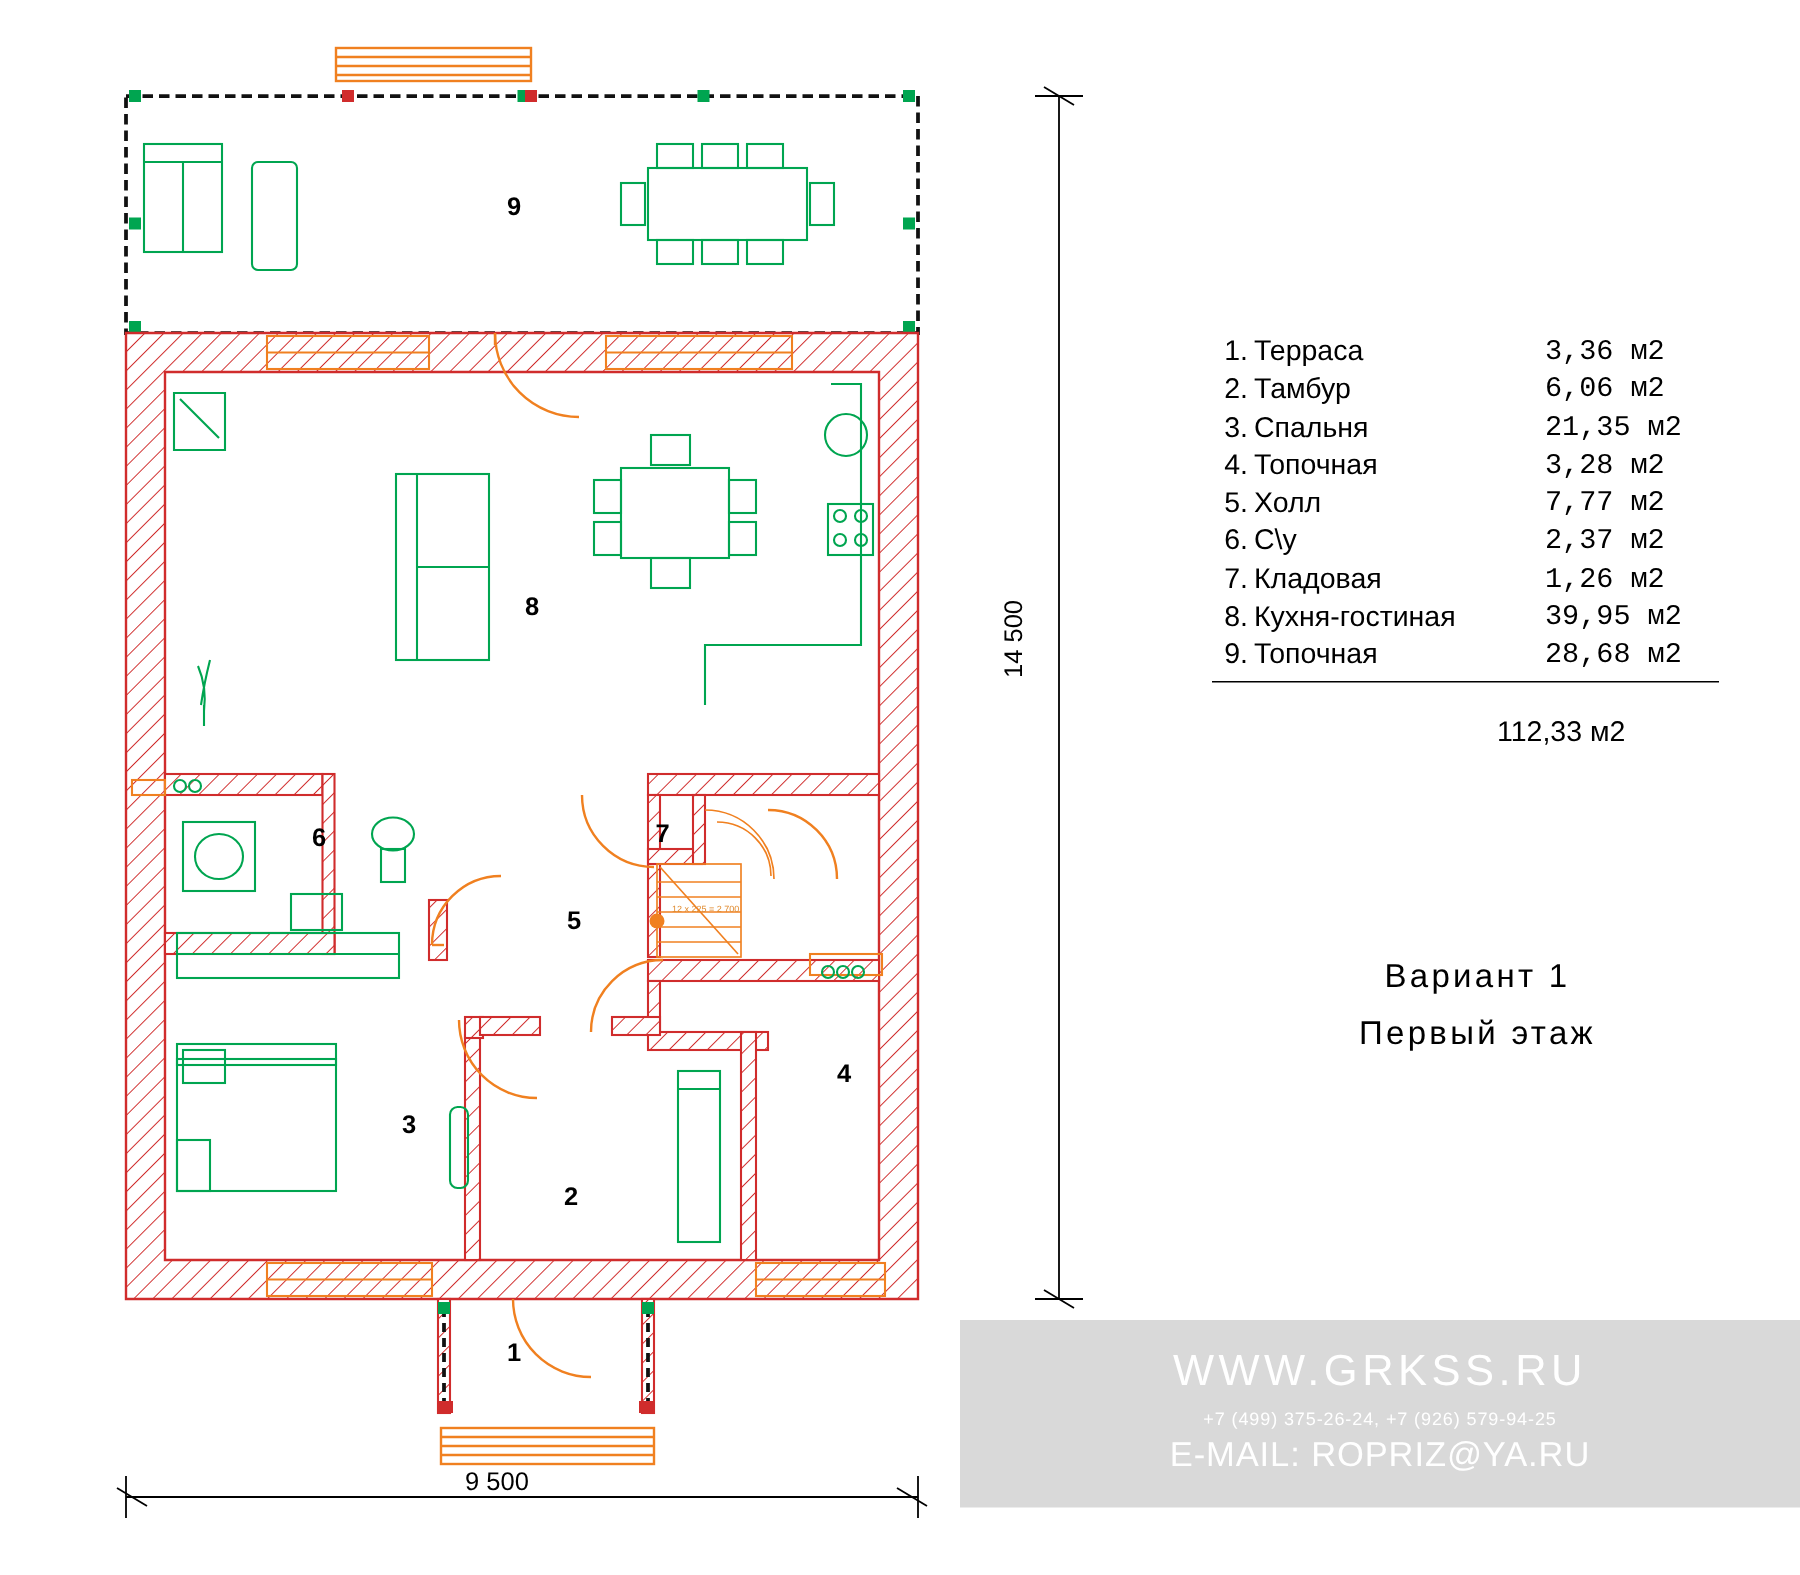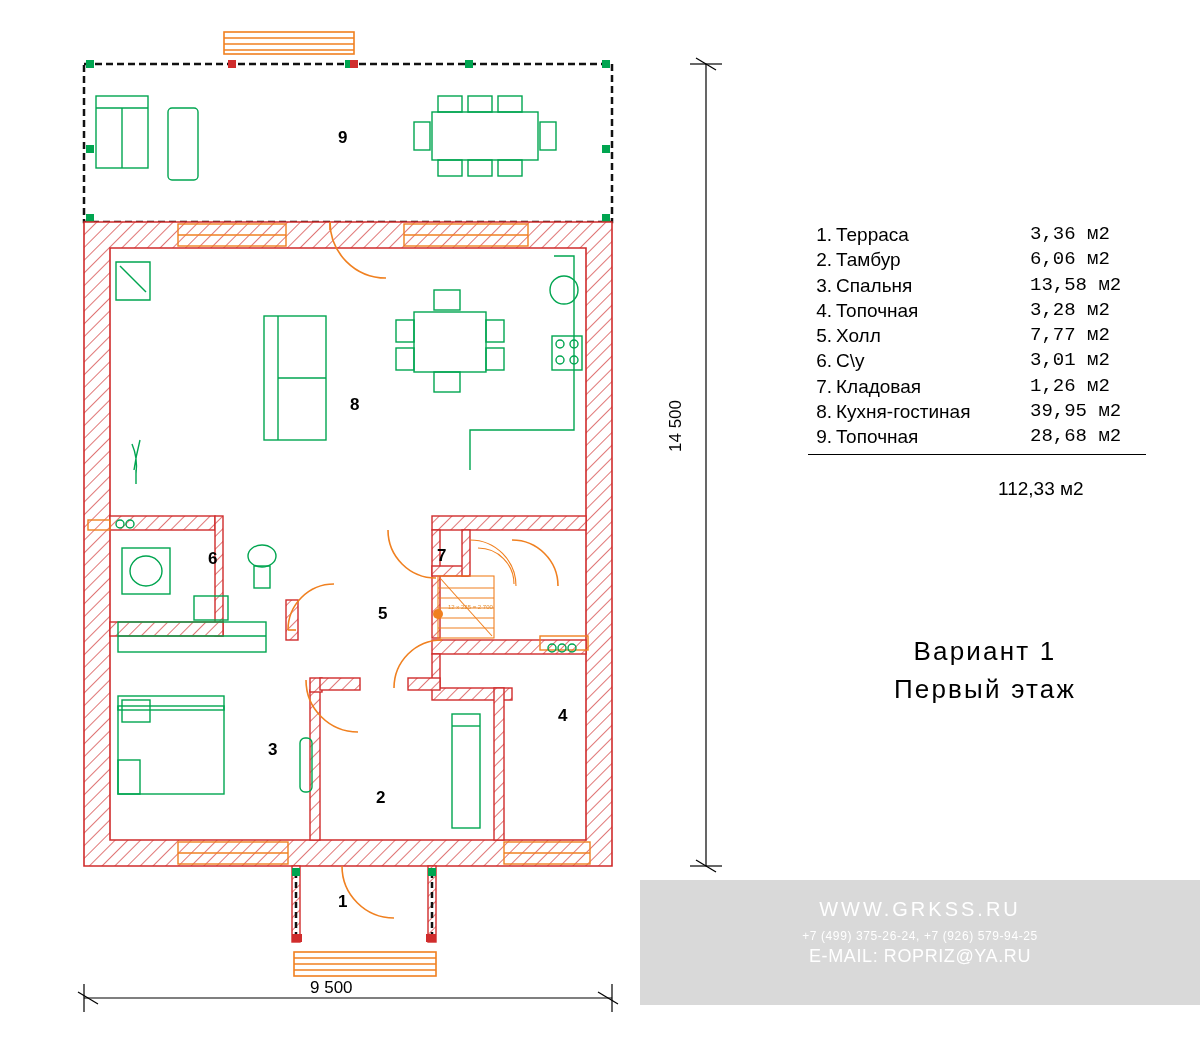--- a/index.html
+++ b/index.html
@@ -70,52 +70,52 @@
     text-align: left;
     padding-left: 190px;
   }
   
   .title-block {
     position: absolute;
     left: 790px;
     top: 632px;
     width: 390px;
     text-align: center;
-    font-size: 26px;
+    font-size: 22px;
     letter-spacing: 2.2px;
     line-height: 38px;
   }
   
   .footer {
     position: absolute;
     left: 640px;
     top: 880px;
     width: 560px;
     height: 125px;
     background: #d9d9d9;
   }
   .footer-inner {
     position: absolute;
     left: 0; top: 0;
     width: 560px;
     text-align: center;
     color: #ffffff;
   }
   .footer-site {
-    font-size: 20px;
+    font-size: 29px;
     letter-spacing: 3px;
     margin-top: 18px;
   }
   .footer-phone {
     font-size: 12px;
     letter-spacing: 0.6px;
     margin-top: 8px;
   }
   .footer-mail {
-    font-size: 18px;
+    font-size: 23px;
     letter-spacing: 0.6px;
     margin-top: 3px;
   }
   
   .dim-label {
     position: absolute;
     font-size: 17px;
     color: #000;
   }
   .dim-v {
@@ -384,42 +384,42 @@
       <div class="legend-row">
         <span class="idx">2.</span>
         <span class="nm">Тамбур</span>
         <span class="ar">6,06 м2</span>
       </div>
     </div>
     <div class="legend-row-wrap">
       <div class="legend-row">
         <span class="idx">3.</span>
         <span class="nm">Спальня</span>
-        <span class="ar">13,58 м2</span>
+        <span class="ar">21,35 м2</span>
       </div>
     </div>
     <div class="legend-row-wrap">
       <div class="legend-row">
         <span class="idx">4.</span>
         <span class="nm">Топочная</span>
         <span class="ar">3,28 м2</span>
       </div>
     </div>
     <div class="legend-row-wrap">
       <div class="legend-row">
         <span class="idx">5.</span>
         <span class="nm">Холл</span>
         <span class="ar">7,77 м2</span>
       </div>
     </div>
     <div class="legend-row-wrap">
       <div class="legend-row">
         <span class="idx">6.</span>
         <span class="nm">С\у</span>
-        <span class="ar">3,01 м2</span>
+        <span class="ar">2,37 м2</span>
       </div>
     </div>
     <div class="legend-row-wrap">
       <div class="legend-row">
         <span class="idx">7.</span>
         <span class="nm">Кладовая</span>
         <span class="ar">1,26 м2</span>
       </div>
     </div>
     <div class="legend-row-wrap">

